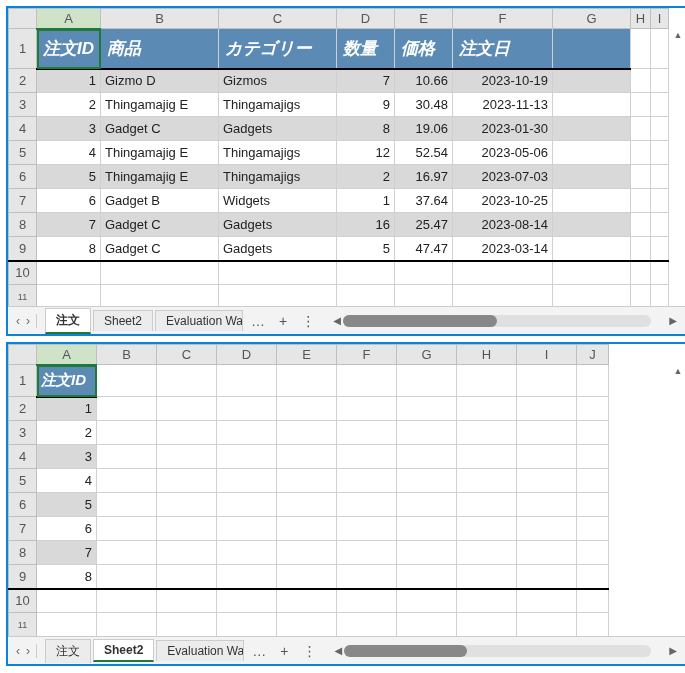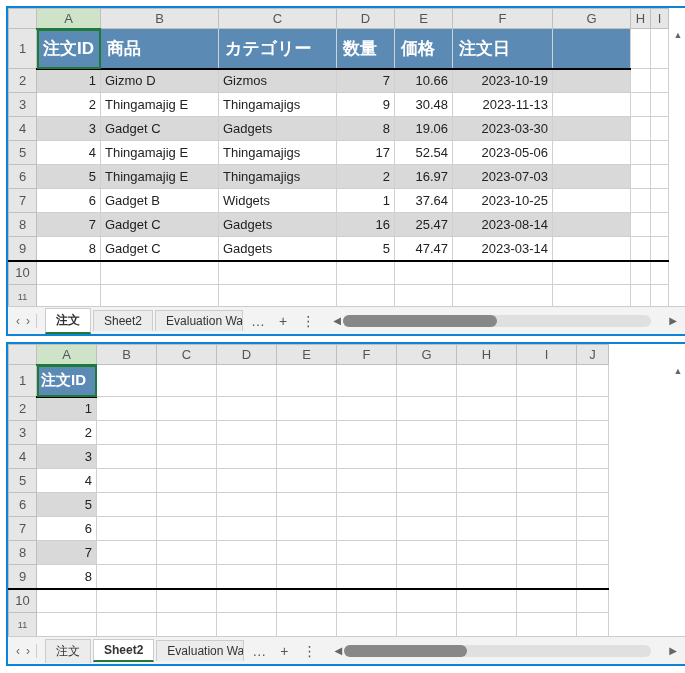--- a/index.html
+++ b/index.html
@@ -58,20 +58,21 @@
     height: 24px;
     white-space: nowrap;
     overflow: hidden;
   }
   .hdrcell {
     background: #5b8bb5 !important;
     color: #fff;
     font-weight: bold;
     font-size: 17px;
     border-bottom: 2px solid #000 !important;
+    font-style: italic;
   }
   .banded {
     background: #d9d9d9;
   }
   .sel-cell {
     outline: 2px solid #1f7a3a;
     outline-offset: -2px;
   }
   .num { text-align: right; }
   .txt { text-align: left; }
@@ -234,31 +235,31 @@
             <td></td>
             <td></td>
           </tr>
           <tr>
             <td class="rowhdr">4</td>
             <td class="num banded">3</td>
             <td class="txt banded">Gadget C</td>
             <td class="txt banded">Gadgets</td>
             <td class="num banded">8</td>
             <td class="num banded">19.06</td>
-            <td class="num banded">2023-03-30</td>
+            <td class="num banded">2023-01-30</td>
             <td class="banded"></td>
             <td></td>
             <td></td>
           </tr>
           <tr>
             <td class="rowhdr">5</td>
             <td class="num ">4</td>
             <td class="txt ">Thingamajig E</td>
             <td class="txt ">Thingamajigs</td>
-            <td class="num ">17</td>
+            <td class="num ">12</td>
             <td class="num ">52.54</td>
             <td class="num ">2023-05-06</td>
             <td class=""></td>
             <td></td>
             <td></td>
           </tr>
           <tr>
             <td class="rowhdr">6</td>
             <td class="num banded">5</td>
             <td class="txt banded">Thingamajig E</td>

